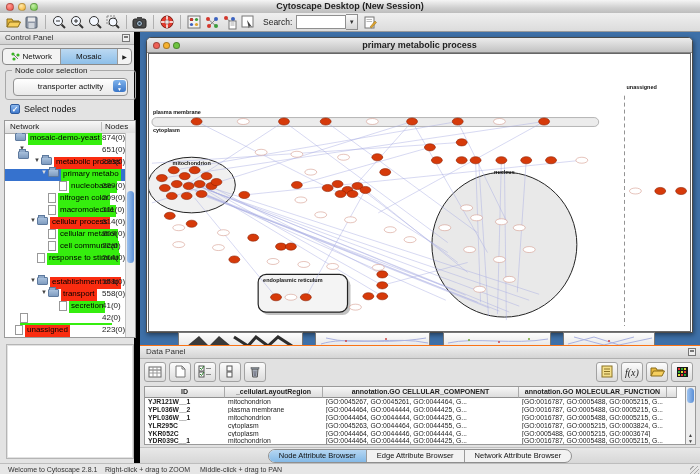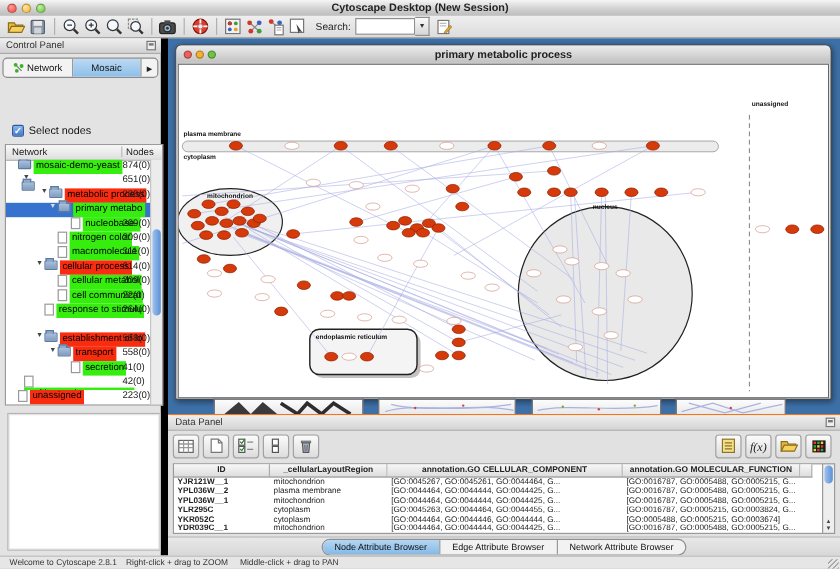--- a/index.html
+++ b/index.html
@@ -258,20 +258,27 @@
           <circle cx="2" cy="2" r="1.6" fill="#39b324"></circle>
           <circle cx="7" cy="3" r="1.6" fill="#39b324"></circle>
           <circle cx="3" cy="7" r="1.6" fill="#39b324"></circle>
         </svg>
       <span>Network</span>
     </div>
     <div class="cp-tab sel">
       <span>Mosaic</span>
     </div>
     <div class="cp-tab-more">▶</div>
+  </div>
+  <div id="cp-group">
+    <div id="cp-group-label">Node color selection</div>
+    <div id="cp-dropdown">
+      <span>transporter activity</span>
+      <span class="stepper">▲<br>▼</span>
+    </div>
   </div>
   <div id="cp-check-row">
     <span id="cp-checkbox">✓</span>
     <span id="cp-check-label">Select nodes</span>
   </div>
   <div id="tree-wrap">
     <div id="tree-header">
       <span class="c1">Network</span>
       <span class="c2">Nodes</span>
     </div>

